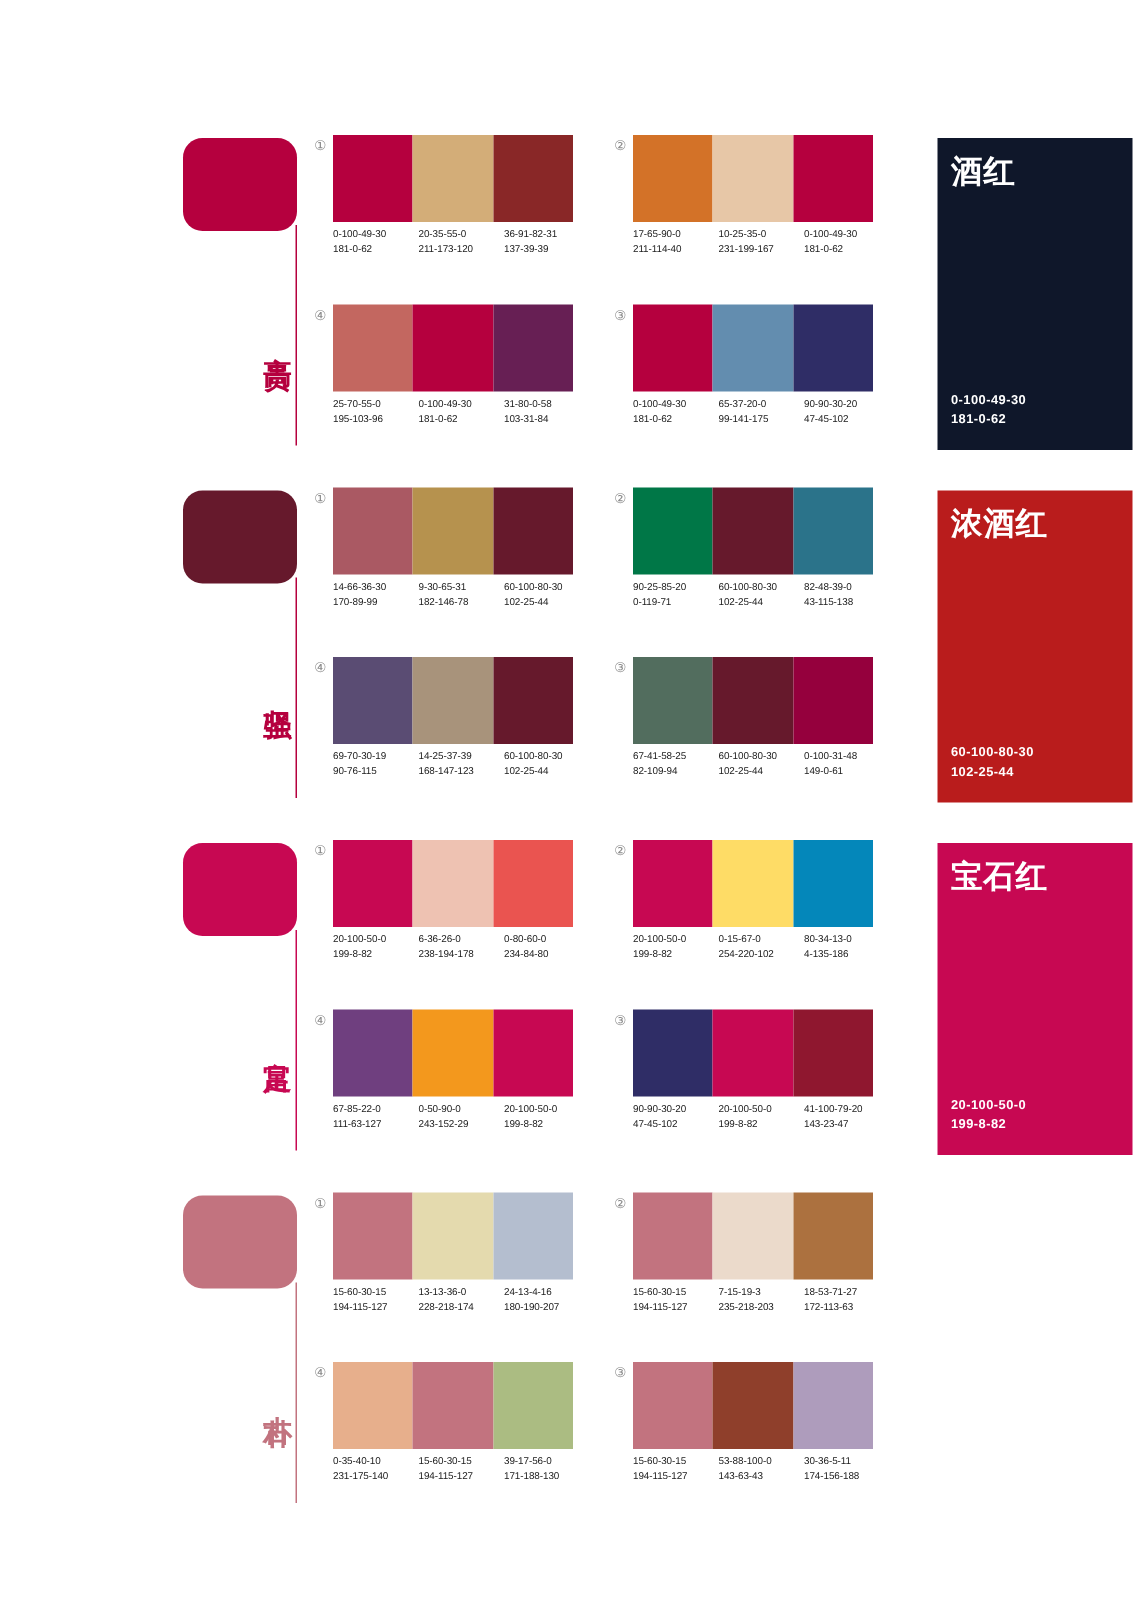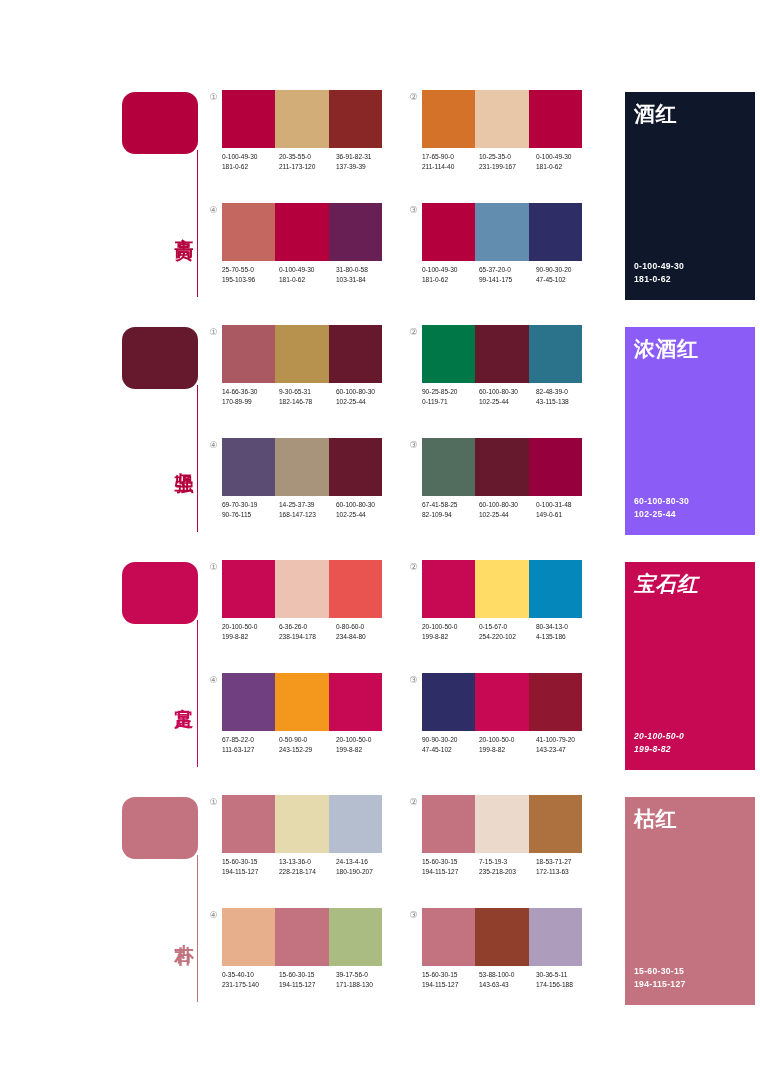--- a/index.html
+++ b/index.html
@@ -340,21 +340,21 @@
           <div class="code-cell">
             <div>60-100-80-30</div>
             <div>102-25-44</div>
           </div>
           <div class="code-cell">
             <div>0-100-31-48</div>
             <div>149-0-61</div>
           </div>
         </div>
       </div>
-      <div class="panel" style="background: #8b5cf6;">
+      <div class="panel" style="background: #b91c1c;">
         <div class="panel-name">浓酒红</div>
         <div class="panel-codes">
           <div>60-100-80-30</div>
           <div>102-25-44</div>
         </div>
       </div>
     </div>
     <div class="section" style="top: 555px;">
       <div class="chip-col">
         <div class="chip" style="background: rgb(199, 8, 82);"></div>
@@ -442,21 +442,21 @@
           <div class="code-cell">
             <div>20-100-50-0</div>
             <div>199-8-82</div>
           </div>
           <div class="code-cell">
             <div>41-100-79-20</div>
             <div>143-23-47</div>
           </div>
         </div>
       </div>
-      <div class="panel" style="background: rgb(199, 8, 82); font-style: italic;">
+      <div class="panel" style="background: rgb(199, 8, 82);">
         <div class="panel-name">宝石红</div>
         <div class="panel-codes">
           <div>20-100-50-0</div>
           <div>199-8-82</div>
         </div>
       </div>
     </div>
     <div class="section" style="top: 790px;">
       <div class="chip-col">
         <div class="chip" style="background: rgb(194, 115, 127);"></div>
@@ -544,21 +544,14 @@
           <div class="code-cell">
             <div>53-88-100-0</div>
             <div>143-63-43</div>
           </div>
           <div class="code-cell">
             <div>30-36-5-11</div>
             <div>174-156-188</div>
           </div>
         </div>
       </div>
-      <div class="panel" style="background: rgb(194, 115, 127);">
-        <div class="panel-name">枯红</div>
-        <div class="panel-codes">
-          <div>15-60-30-15</div>
-          <div>194-115-127</div>
-        </div>
-      </div>
     </div>
   </div>
 
 </body></html>

